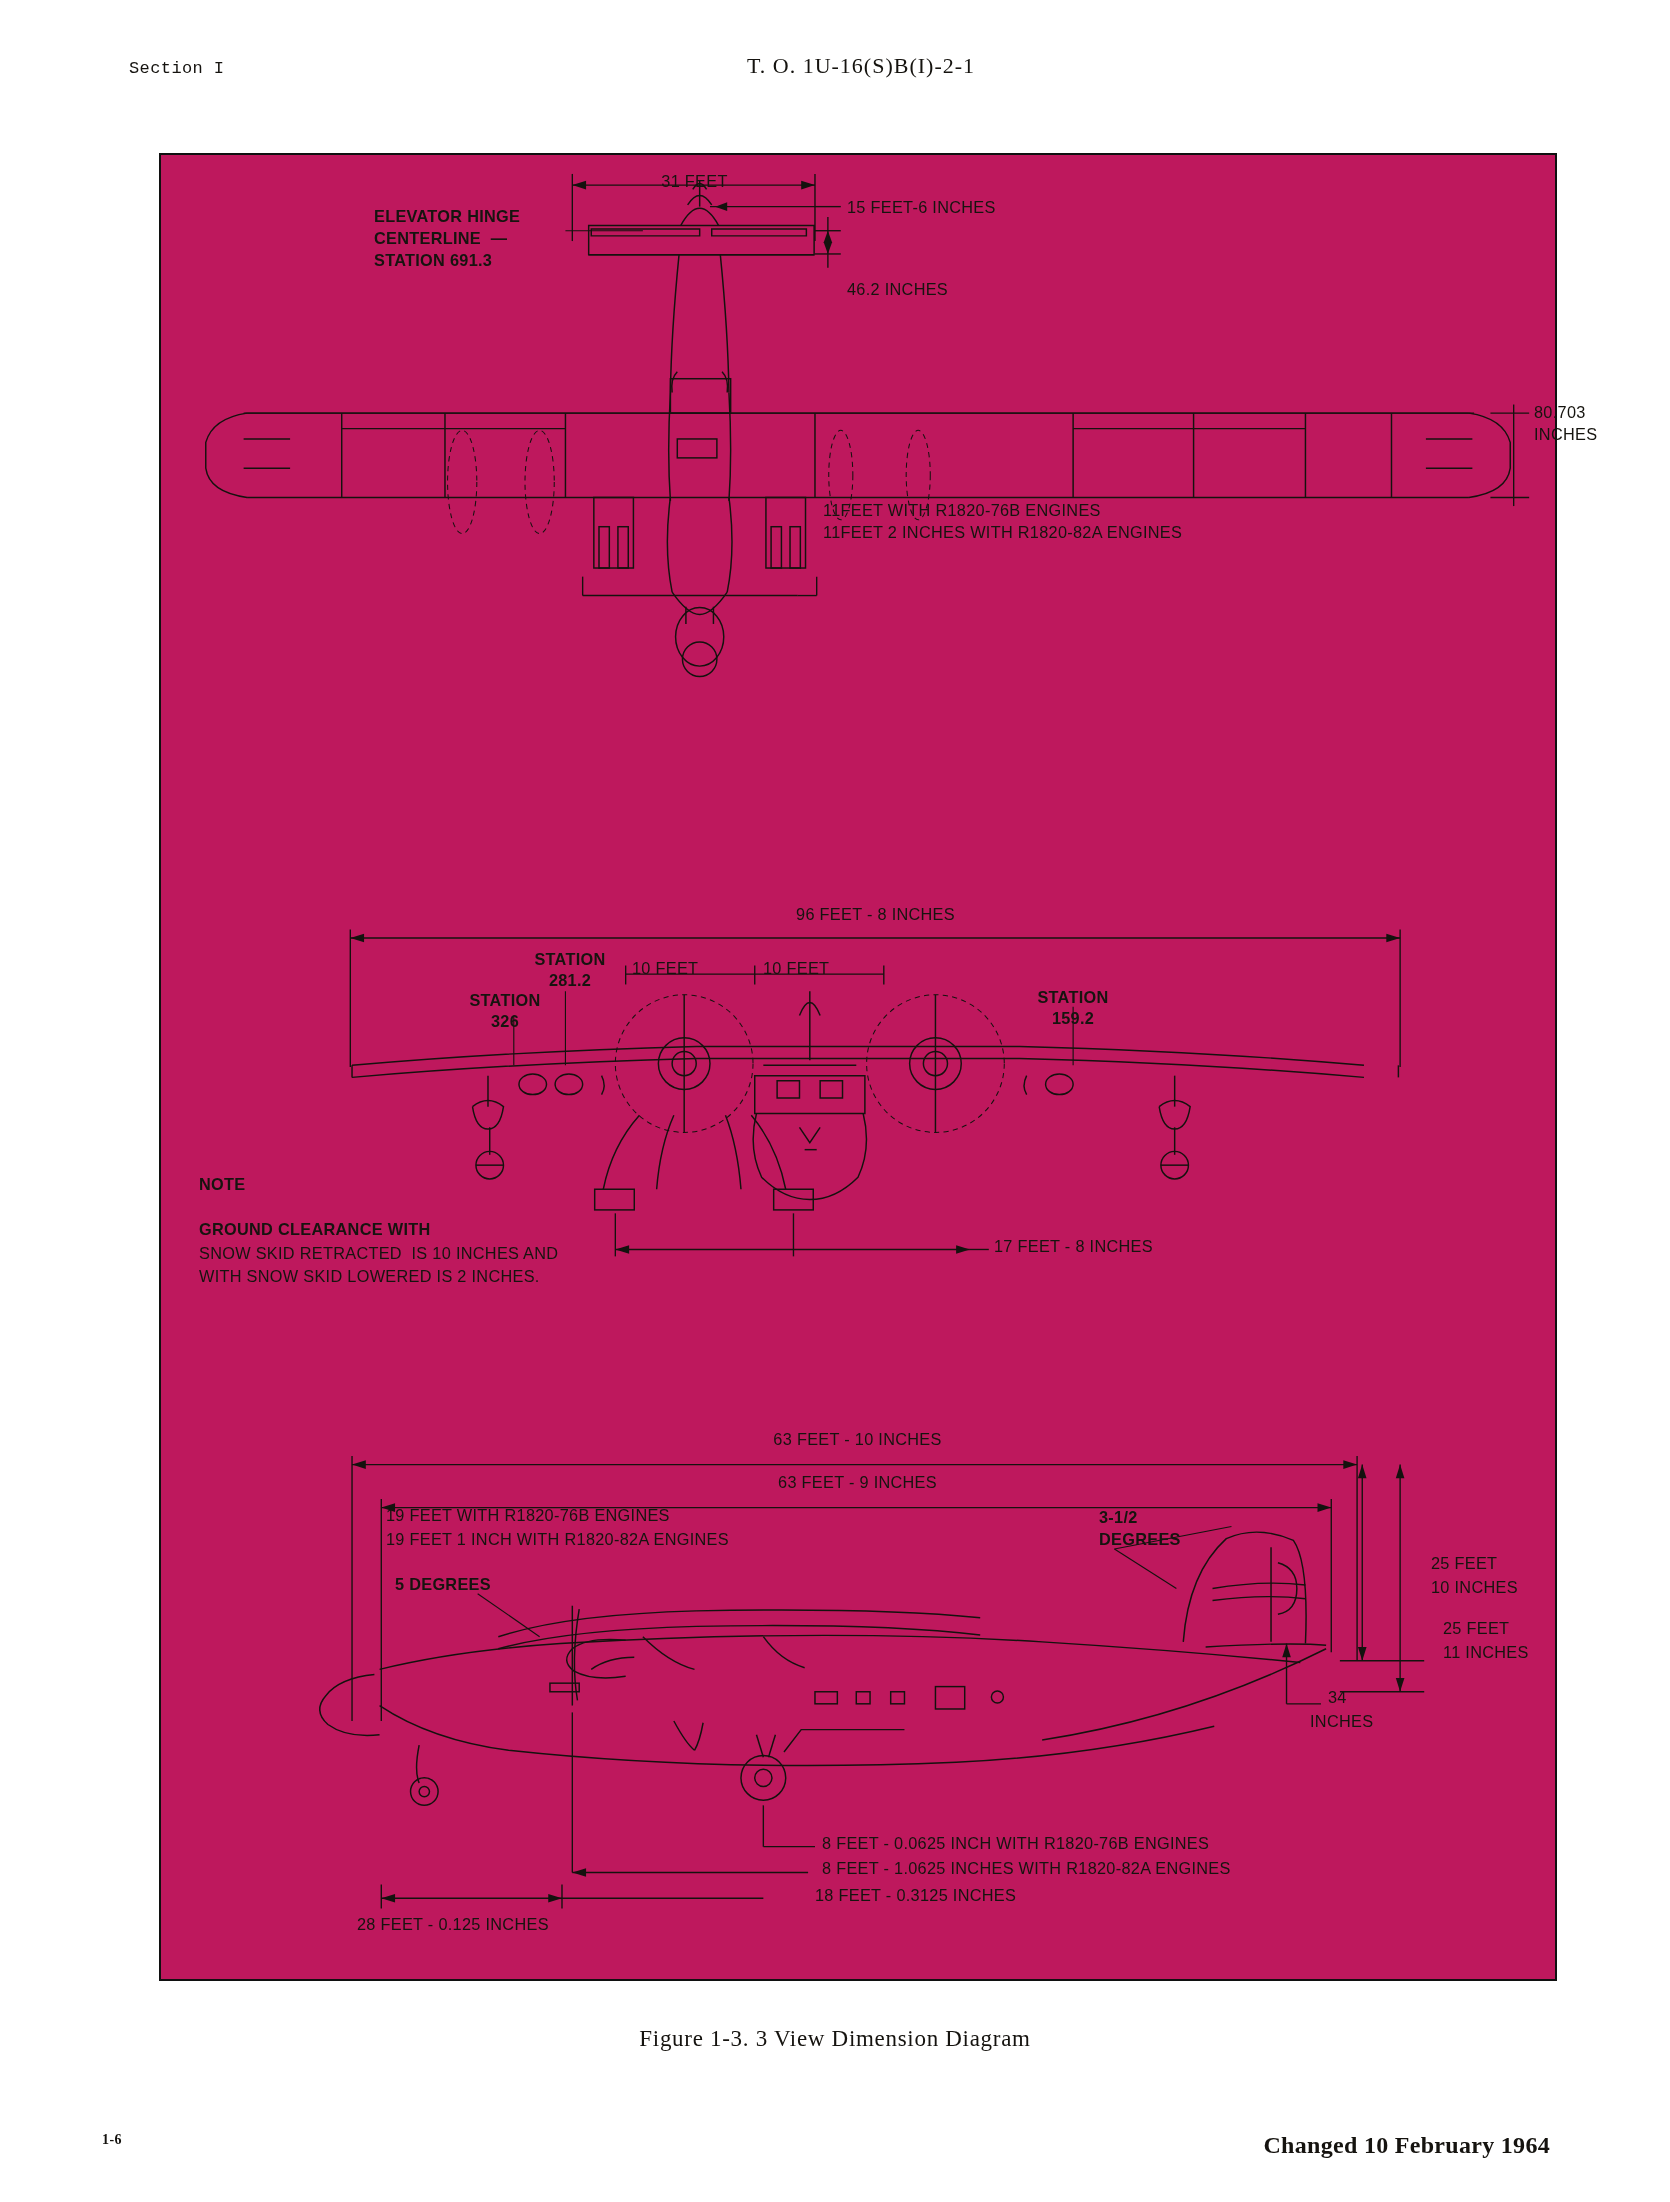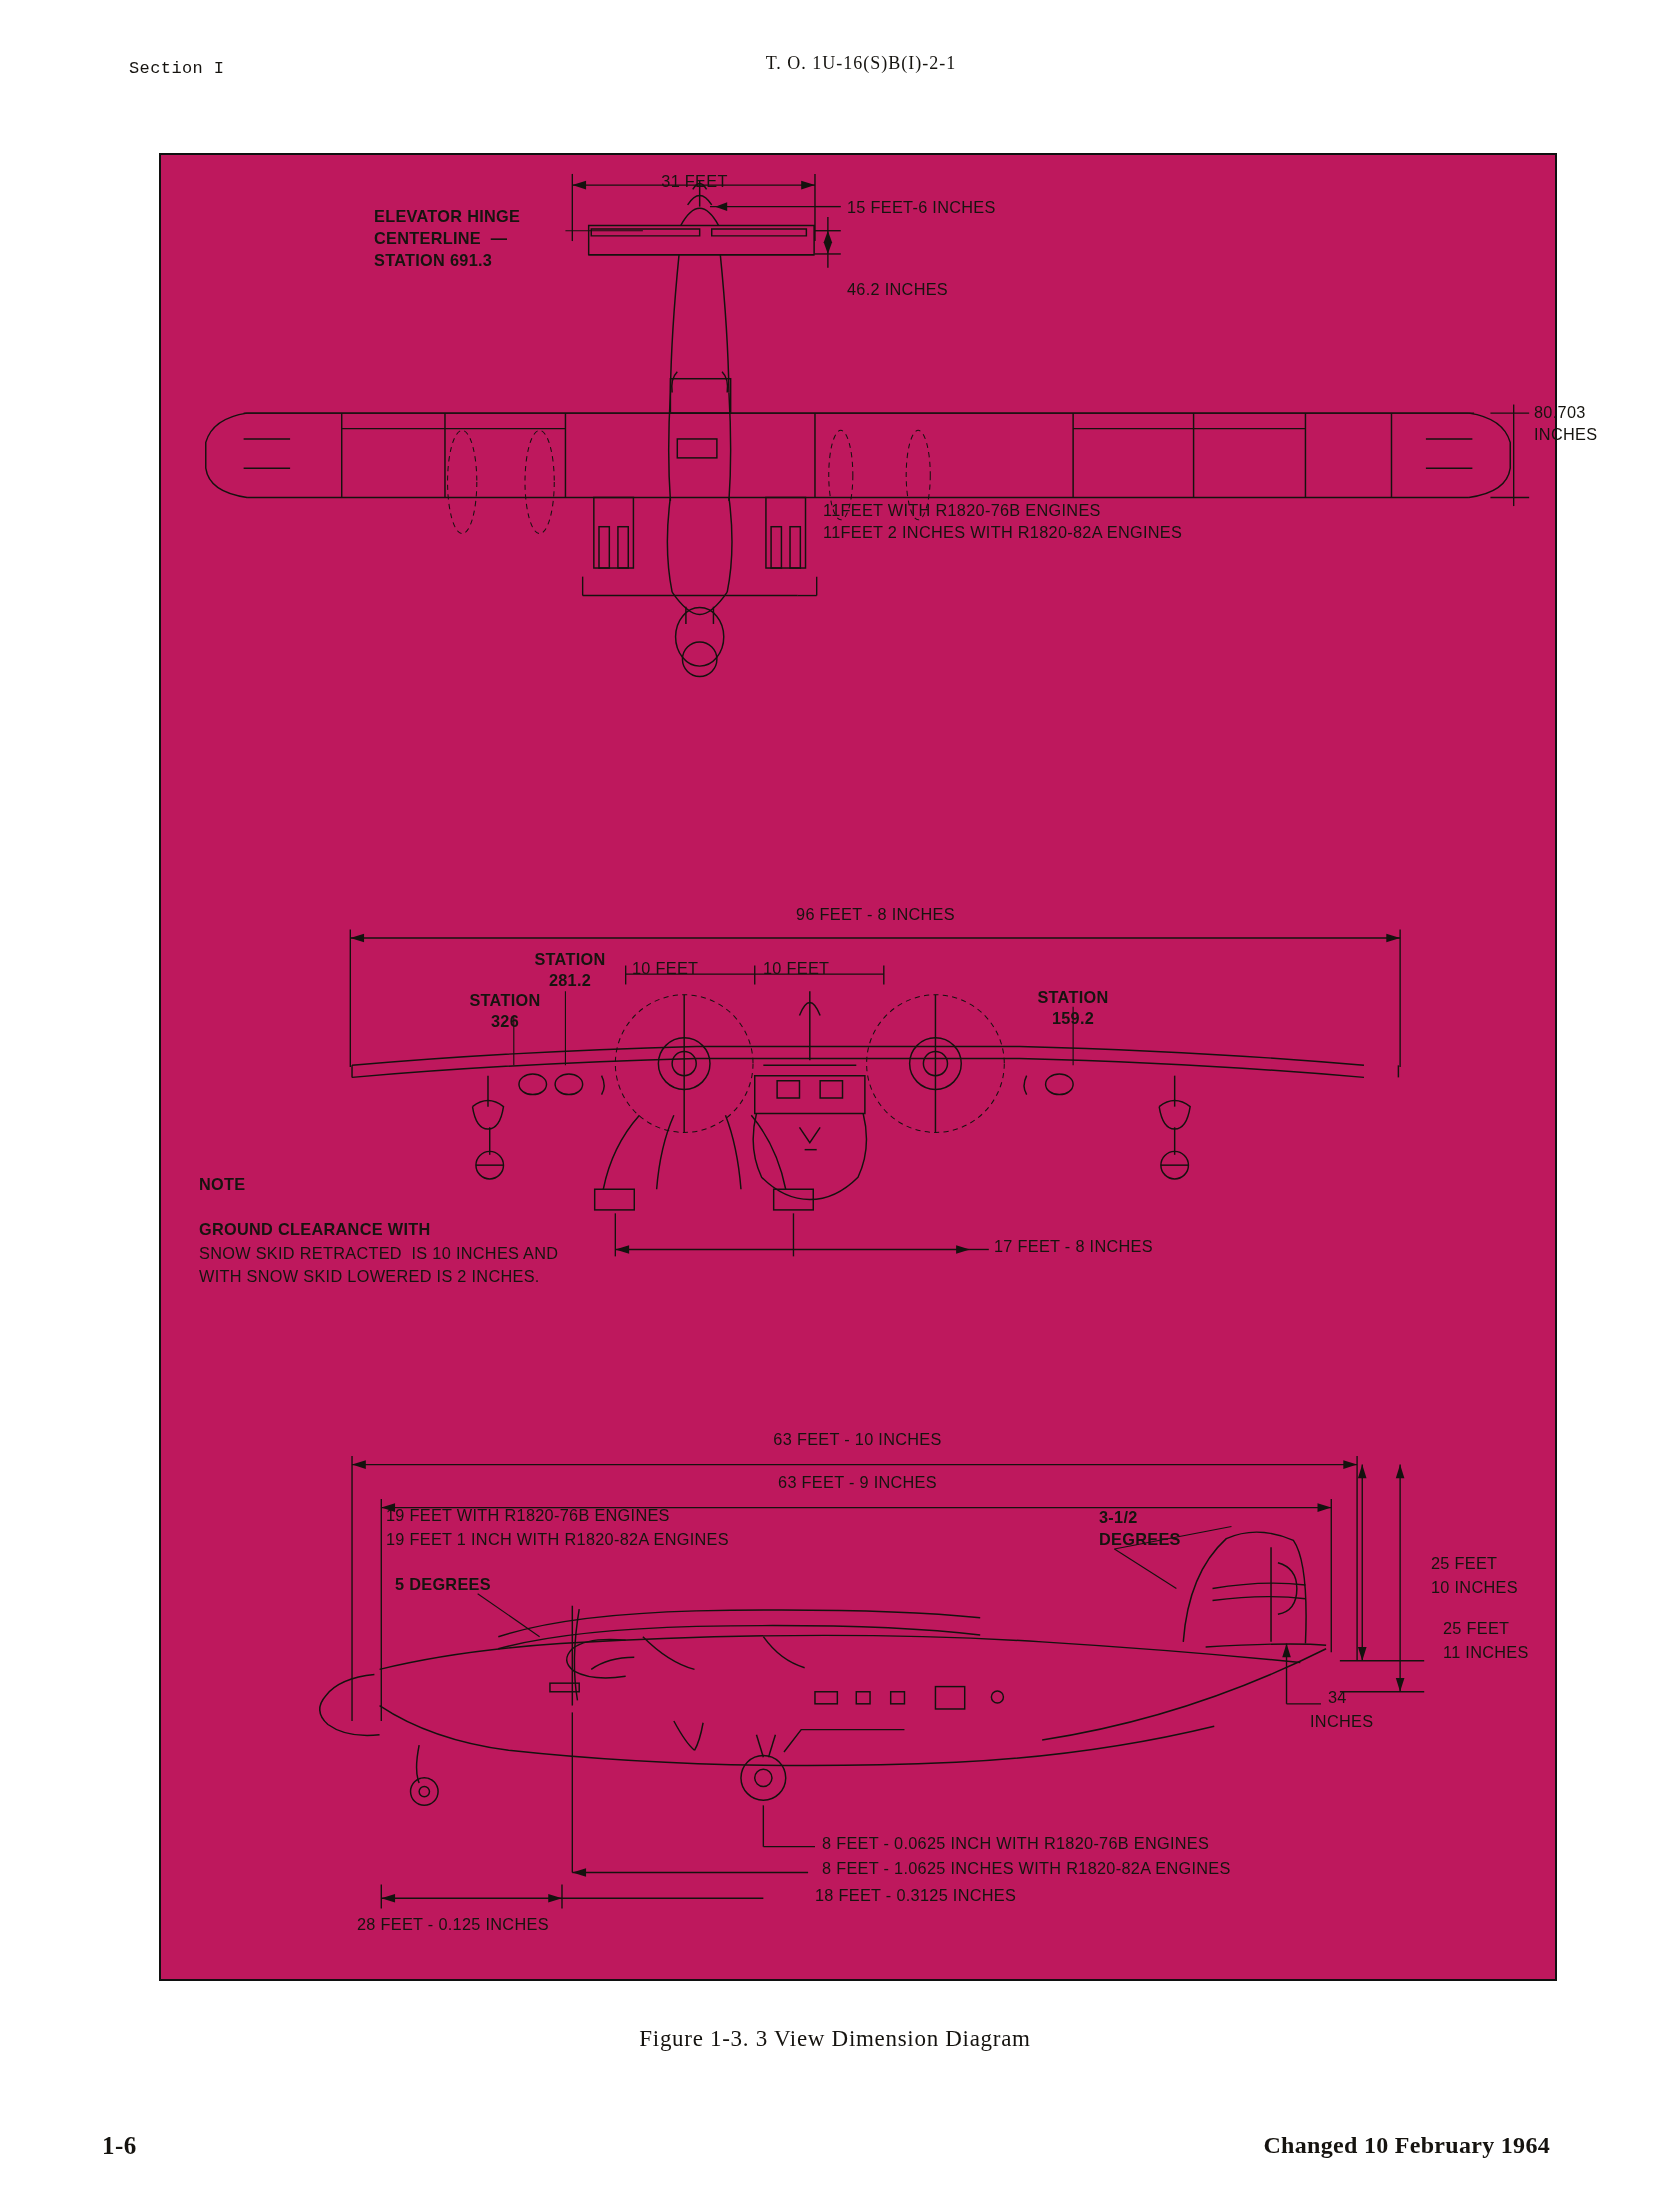--- a/index.html
+++ b/index.html
@@ -16,28 +16,28 @@
   
   .hdr-left{
     position:absolute;left:129px;top:59px;
     font-family:Liberation Mono, monospace;
     font-size:17px;letter-spacing:0.4px;
   }
   .hdr-center{
     position:absolute;left:0;right:0;top:53px;
     text-align:center;
     font-family:"Liberation Serif", serif;
-    font-size:18px;letter-spacing:1px;
+    font-size:22px;letter-spacing:1px;
     padding-left:52px;
   }
 
   
   .ftr-left{
     position:absolute;left:102px;top:2132px;
-    font-size:25px;font-weight:bold;letter-spacing:0.4px;
+    font-size:14px;font-weight:bold;letter-spacing:0.4px;
   }
   .ftr-right{
     position:absolute;right:120px;top:2132px;
     font-size:24px;font-weight:bold;letter-spacing:0.3px;
   }
   .fig-caption{
     position:absolute;left:0;right:0;top:2026px;
     text-align:center;font-size:23px;letter-spacing:0.7px;
   }
 

